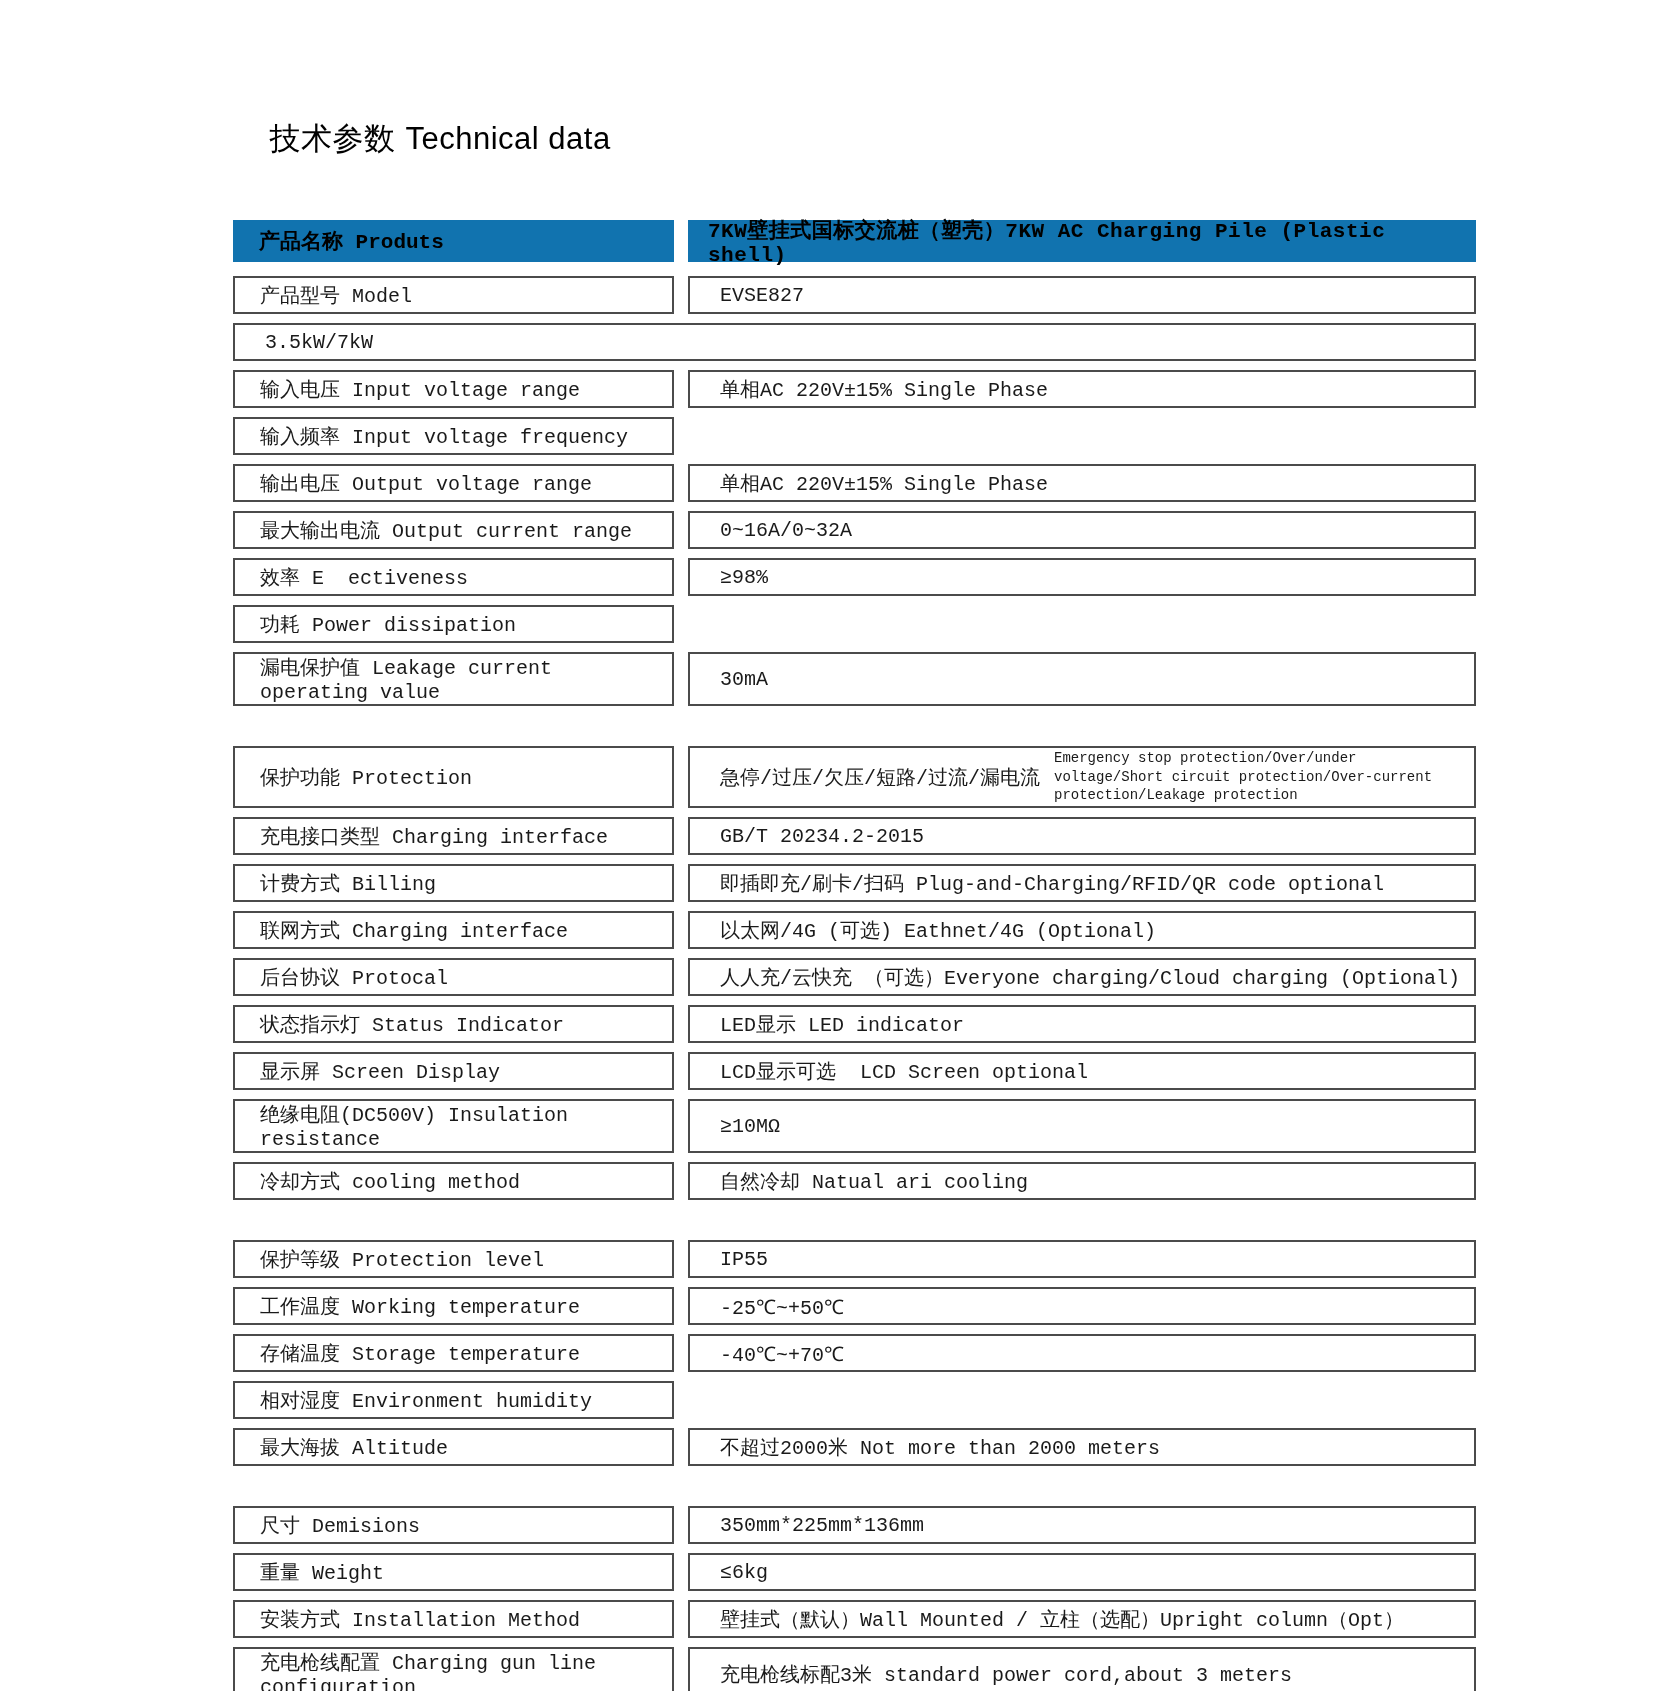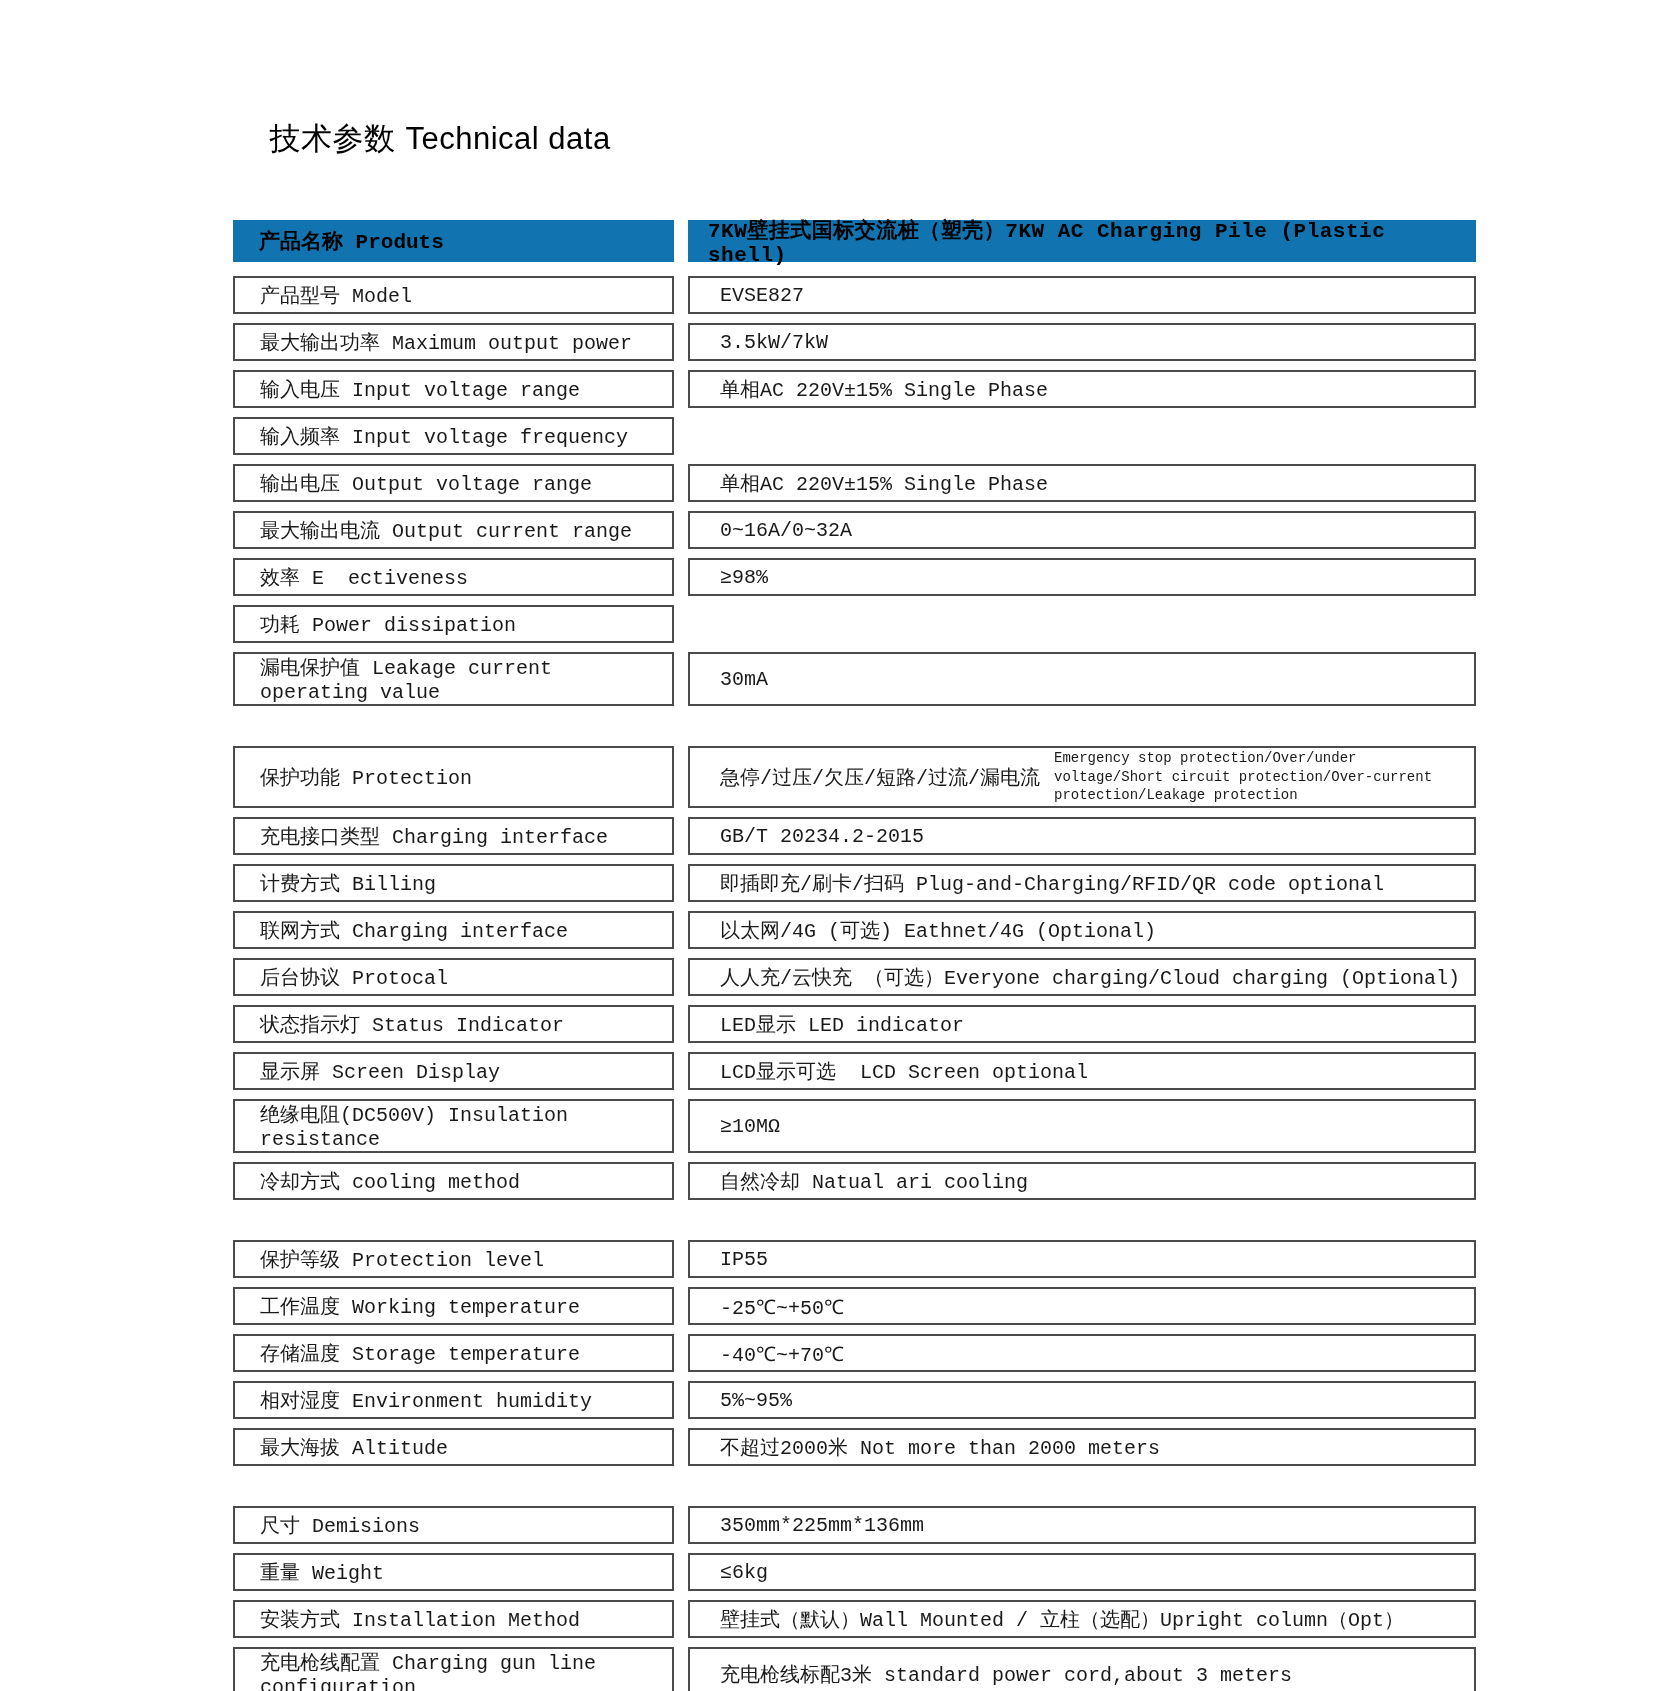--- a/index.html
+++ b/index.html
@@ -54,21 +54,20 @@
     <div class="hdr-cell hdr-label">产品名称 Produts</div>
     <div class="hdr-cell hdr-value">7KW壁挂式国标交流桩（塑壳）7KW AC Charging Pile (Plastic shell)</div>
   </div>
 
   <div class="group">
     <div class="row">
       <div class="cell label">产品型号 Model</div>
       <div class="cell value">EVSE827</div>
     </div>
     <div class="row">
-      <div class="cell label">最大输出功率 Maximum output power</div>
       <div class="cell value">3.5kW/7kW</div>
     </div>
     <div class="row">
       <div class="cell label">输入电压 Input voltage range</div>
       <div class="cell value">单相AC 220V±15% Single Phase</div>
     </div>
     <div class="row">
       <div class="cell label">输入频率 Input voltage frequency</div>
     </div>
     <div class="row">
@@ -142,21 +141,20 @@
     <div class="row">
       <div class="cell label">工作温度 Working temperature</div>
       <div class="cell value">-25℃~+50℃</div>
     </div>
     <div class="row">
       <div class="cell label">存储温度 Storage temperature</div>
       <div class="cell value">-40℃~+70℃</div>
     </div>
     <div class="row">
       <div class="cell label">相对湿度 Environment humidity</div>
-      <div class="cell value">5%~95%</div>
     </div>
     <div class="row">
       <div class="cell label">最大海拔 Altitude</div>
       <div class="cell value">不超过2000米 Not more than 2000 meters</div>
     </div>
   </div>
 
   <div class="group">
     <div class="row">
       <div class="cell label">尺寸 Demisions</div>

